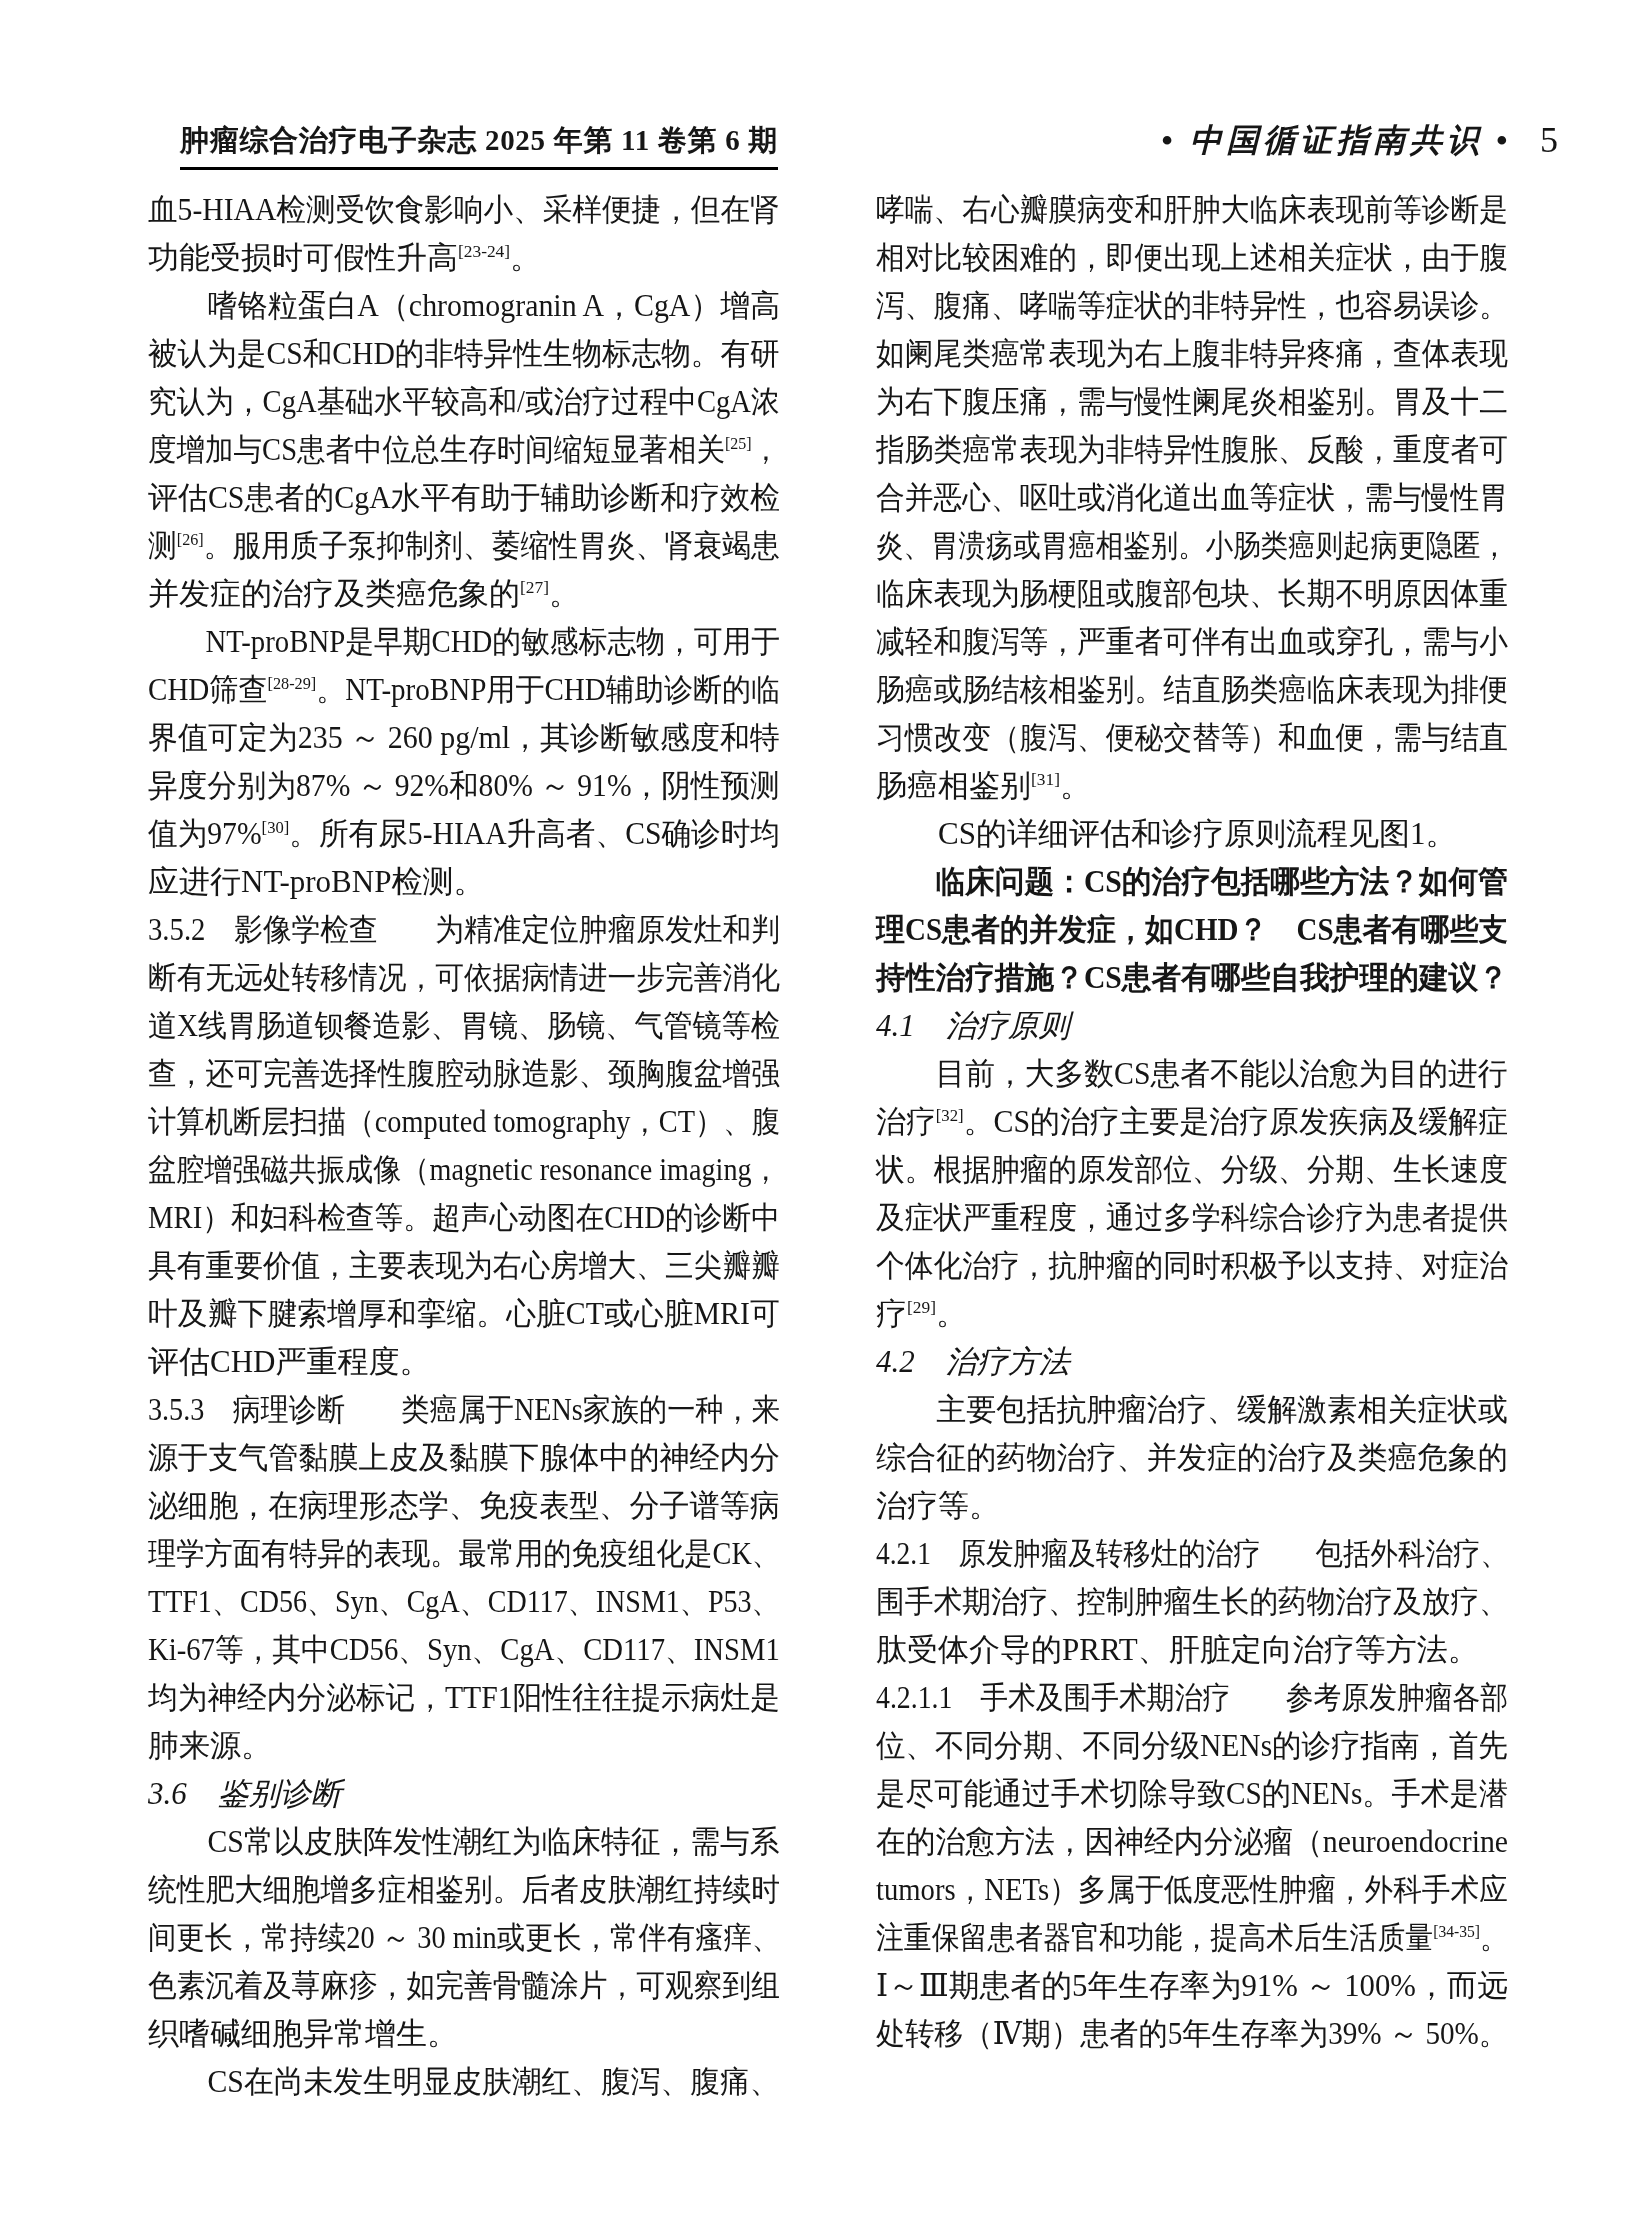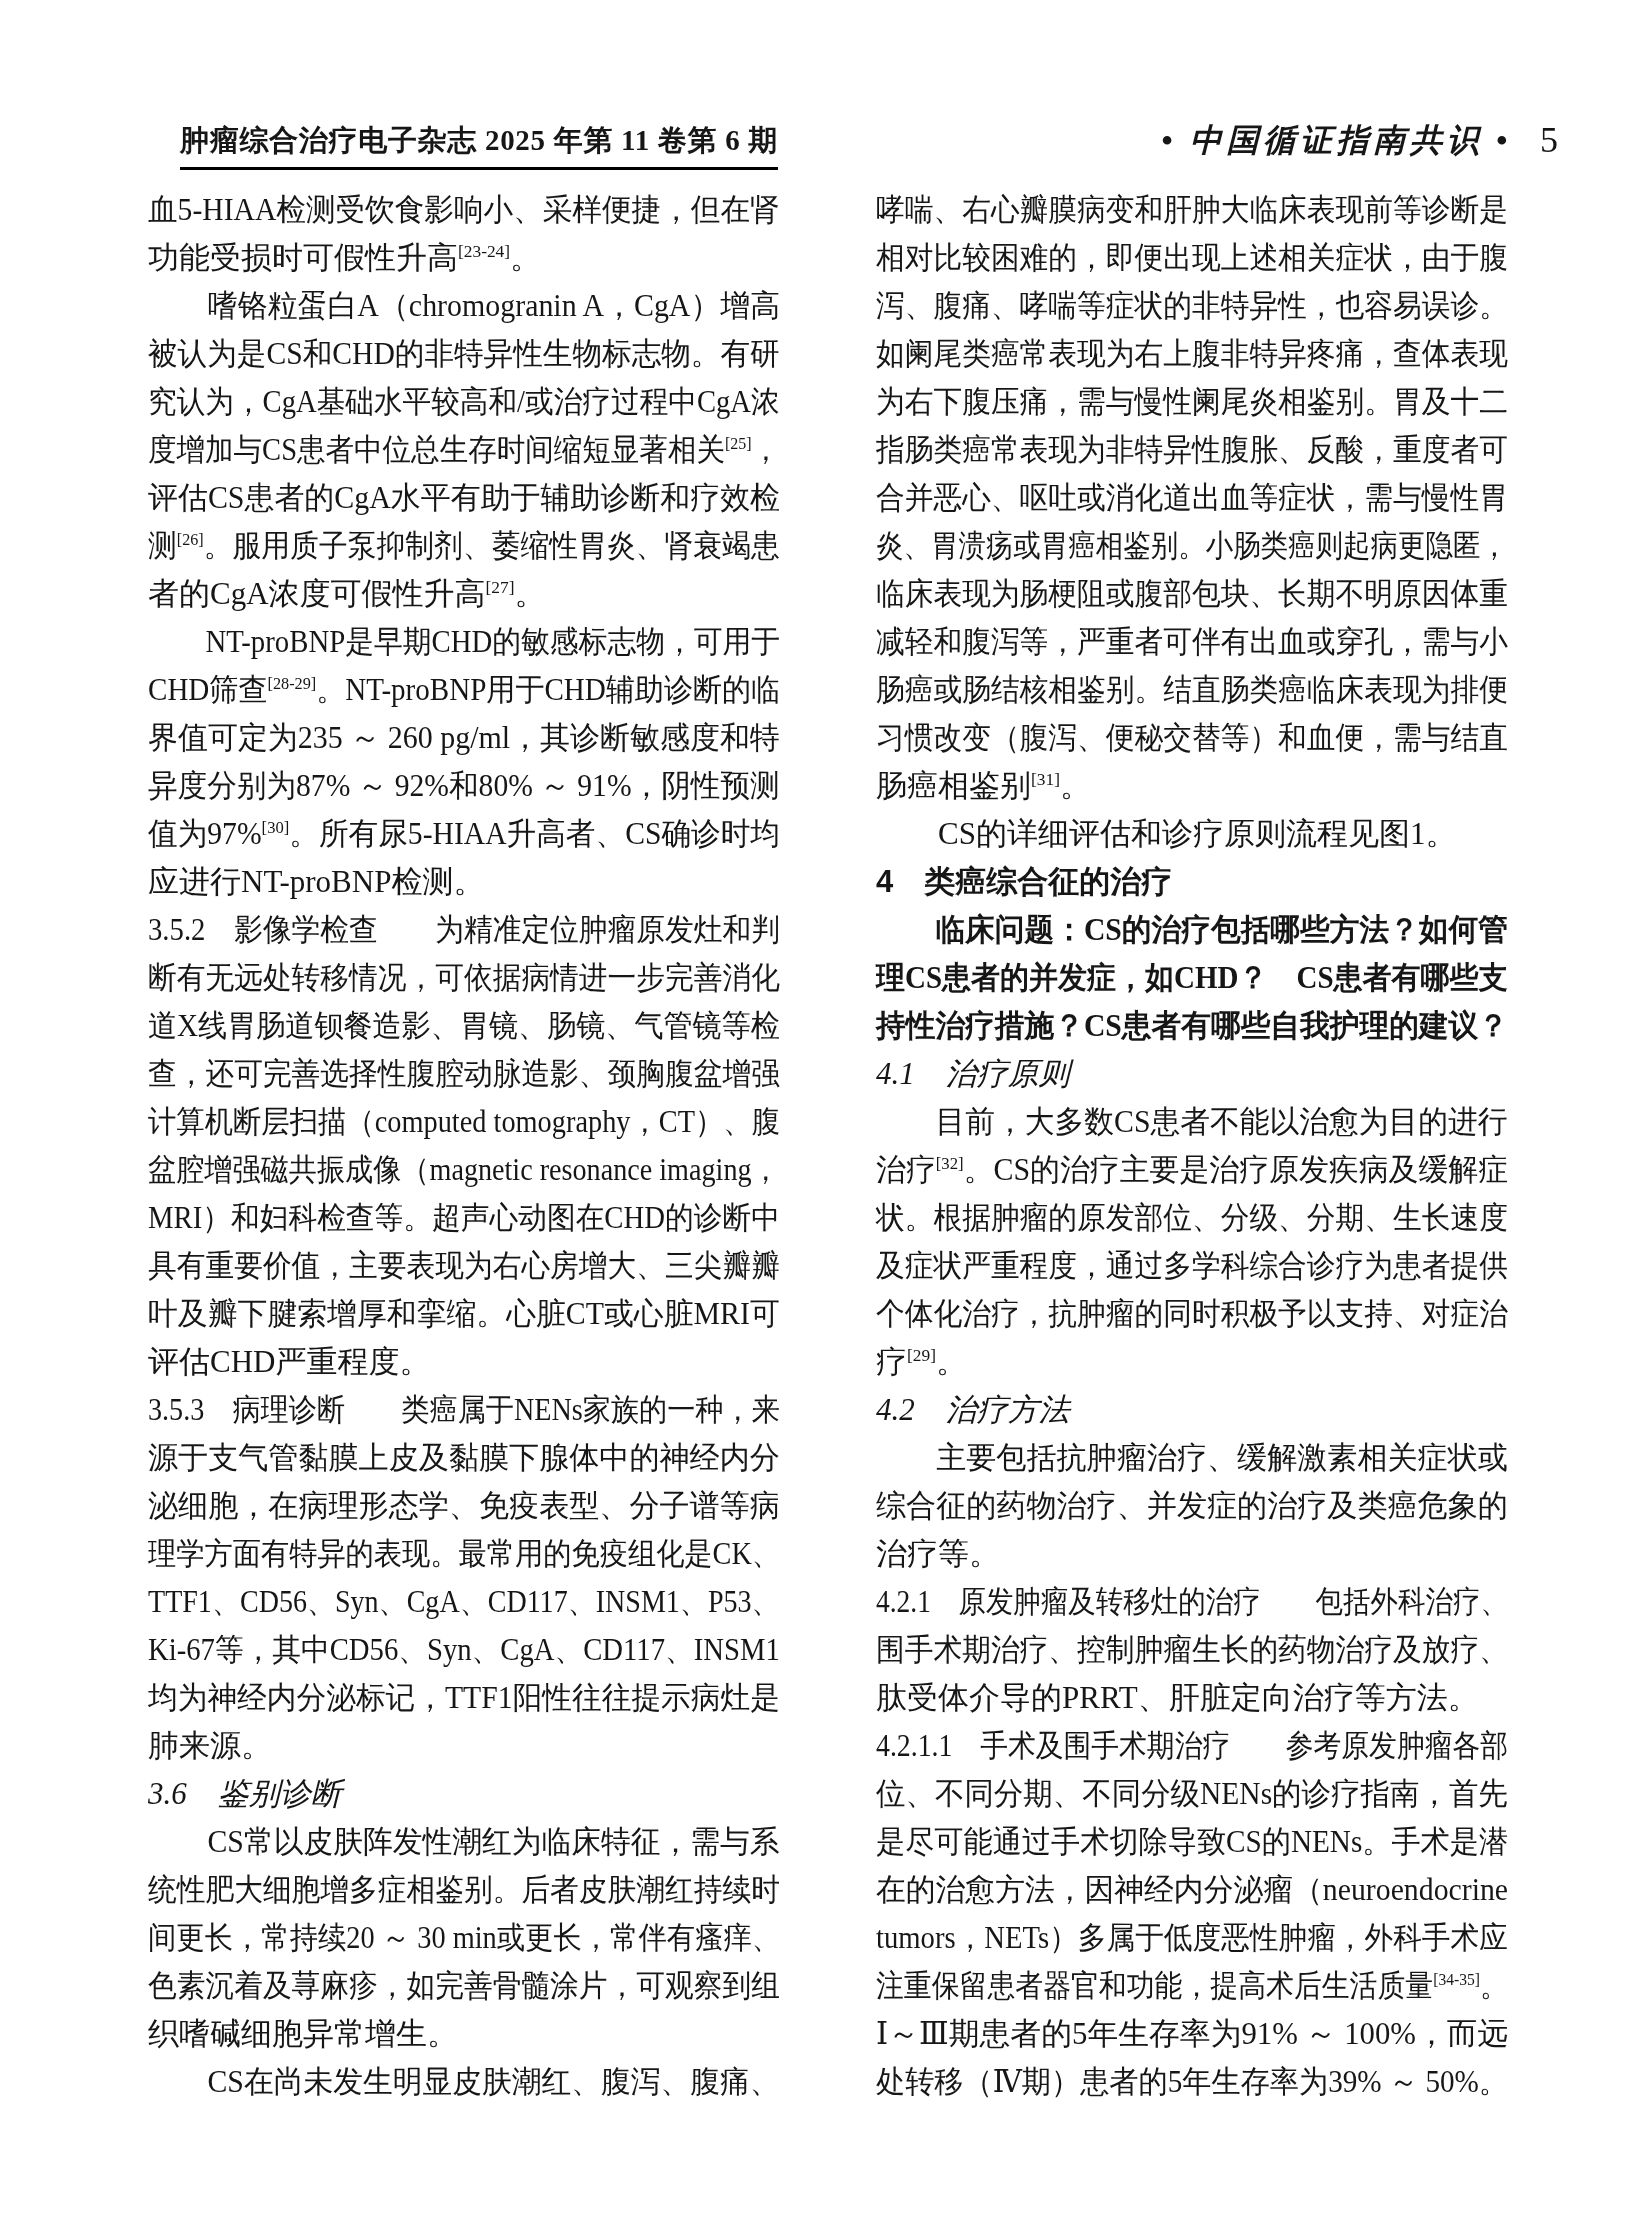--- a/index.html
+++ b/index.html
@@ -72,21 +72,21 @@
 
   <div id="left-col" class="col">
       <div class="line j" style="transform: scaleX(0.955135);"><span>血5-HIAA检测受饮食影响小、采样便捷，但在肾</span></div>
       <div class="line"><span>功能受损时可假性升高</span><sup class="ref">[23-24]</sup><span>。</span></div>
       <div class="line indent j" style="transform: scaleX(0.964753);"><span>嗜铬粒蛋白A（chromogranin A，CgA）增高</span></div>
       <div class="line j" style="transform: scaleX(0.955135);"><span>被认为是CS和CHD的非特异性生物标志物。有研</span></div>
       <div class="line j" style="transform: scaleX(0.923819);"><span>究认为，CgA基础水平较高和/或治疗过程中CgA浓</span></div>
       <div class="line j" style="transform: scaleX(0.920269);"><span>度增加与CS患者中位总生存时间缩短显著相关</span><sup class="ref">[25]</sup><span>，</span></div>
       <div class="line j" style="transform: scaleX(0.965726);"><span>评估CS患者的CgA水平有助于辅助诊断和疗效检</span></div>
       <div class="line j" style="transform: scaleX(0.929195);"><span>测</span><sup class="ref">[26]</sup><span>。服用质子泵抑制剂、萎缩性胃炎、肾衰竭患</span></div>
-      <div class="line"><span>者的CgA浓度可假性升高</span><sup class="ref">[27]</sup><span>。</span></div>
+      <div class="line"><span>并发症的治疗及类癌危象的</span><sup class="ref">[27]</sup><span>。</span></div>
       <div class="line indent j" style="transform: scaleX(0.928295);"><span>NT-proBNP是早期CHD的敏感标志物，可用于</span></div>
       <div class="line j" style="transform: scaleX(0.937378);"><span>CHD筛查</span><sup class="ref">[28-29]</sup><span>。NT-proBNP用于CHD辅助诊断的临</span></div>
       <div class="line j" style="transform: scaleX(0.9667);"><span>界值可定为235 ～ 260 pg/ml，其诊断敏感度和特</span></div>
       <div class="line j" style="transform: scaleX(0.955135);"><span>异度分别为87% ～ 92%和80% ～ 91%，阴性预测</span></div>
       <div class="line j" style="transform: scaleX(0.956088);"><span>值为97%</span><sup class="ref">[30]</sup><span>。所有尿5-HIAA升高者、CS确诊时均</span></div>
       <div class="line"><span>应进行NT-proBNP检测。</span></div>
       <div class="line" style="transform: scaleX(0.926499);"><span>3.5.2　影像学检查　　为精准定位肿瘤原发灶和判</span></div>
       <div class="line j" style="transform: scaleX(0.926499);"><span>断有无远处转移情况，可依据病情进一步完善消化</span></div>
       <div class="line j" style="transform: scaleX(0.938296);"><span>道X线胃肠道钡餐造影、胃镜、肠镜、气管镜等检</span></div>
       <div class="line j" style="transform: scaleX(0.926499);"><span>查，还可完善选择性腹腔动脉造影、颈胸腹盆增强</span></div>
@@ -120,21 +120,20 @@
       <div class="line j" style="transform: scaleX(0.926499);"><span>为右下腹压痛，需与慢性阑尾炎相鉴别。胃及十二</span></div>
       <div class="line j" style="transform: scaleX(0.926499);"><span>指肠类癌常表现为非特异性腹胀、反酸，重度者可</span></div>
       <div class="line j" style="transform: scaleX(0.926499);"><span>合并恶心、呕吐或消化道出血等症状，需与慢性胃</span></div>
       <div class="line j" style="transform: scaleX(0.886216);"><span>炎、胃溃疡或胃癌相鉴别。小肠类癌则起病更隐匿，</span></div>
       <div class="line j" style="transform: scaleX(0.926499);"><span>临床表现为肠梗阻或腹部包块、长期不明原因体重</span></div>
       <div class="line j" style="transform: scaleX(0.926499);"><span>减轻和腹泻等，严重者可伴有出血或穿孔，需与小</span></div>
       <div class="line j" style="transform: scaleX(0.926499);"><span>肠癌或肠结核相鉴别。结直肠类癌临床表现为排便</span></div>
       <div class="line j" style="transform: scaleX(0.926499);"><span>习惯改变（腹泻、便秘交替等）和血便，需与结直</span></div>
       <div class="line"><span>肠癌相鉴别</span><sup class="ref">[31]</sup><span>。</span></div>
       <div class="line indent"><span>CS的详细评估和诊疗原则流程见图1。</span></div>
-      <div class="line hei"><span>4　类癌综合征的治疗</span></div>
       <div class="line bold indent j" style="transform: scaleX(0.958);"><span>临床问题：CS的治疗包括哪些方法？如何管</span></div>
       <div class="line bold j" style="transform: scaleX(0.935547);"><span>理CS患者的并发症，如CHD？　CS患者有哪些支</span></div>
       <div class="line bold j" style="transform: scaleX(0.958);"><span>持性治疗措施？CS患者有哪些自我护理的建议？</span></div>
       <div class="line kai"><span>4.1　治疗原则</span></div>
       <div class="line indent j" style="transform: scaleX(0.95992);"><span>目前，大多数CS患者不能以治愈为目的进行</span></div>
       <div class="line j" style="transform: scaleX(0.963783);"><span>治疗</span><sup class="ref">[32]</sup><span>。CS的治疗主要是治疗原发疾病及缓解症</span></div>
       <div class="line j" style="transform: scaleX(0.926499);"><span>状。根据肿瘤的原发部位、分级、分期、生长速度</span></div>
       <div class="line j" style="transform: scaleX(0.926499);"><span>及症状严重程度，通过多学科综合诊疗为患者提供</span></div>
       <div class="line j" style="transform: scaleX(0.926499);"><span>个体化治疗，抗肿瘤的同时积极予以支持、对症治</span></div>
       <div class="line"><span>疗</span><sup class="ref">[29]</sup><span>。</span></div>

